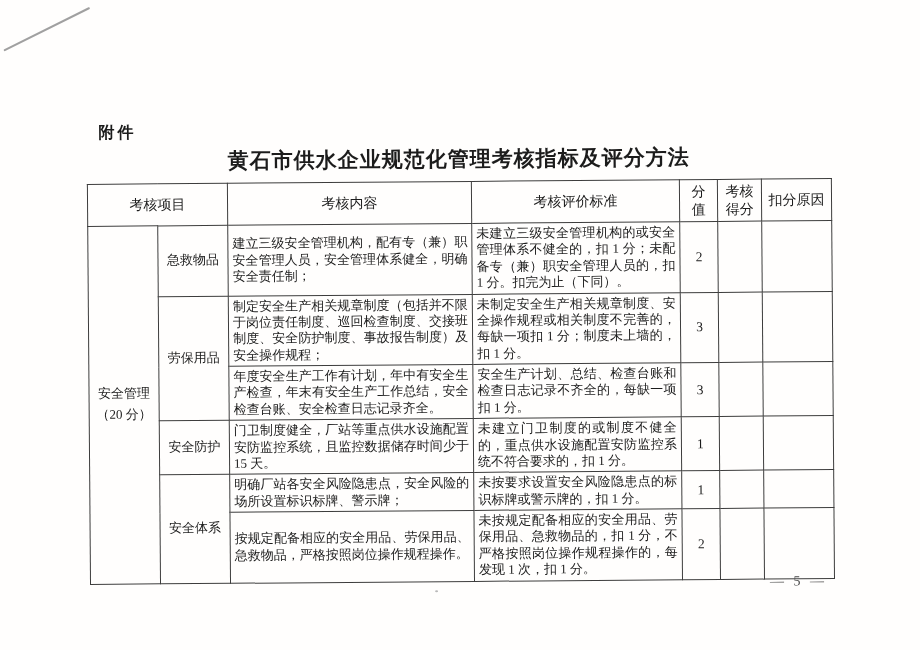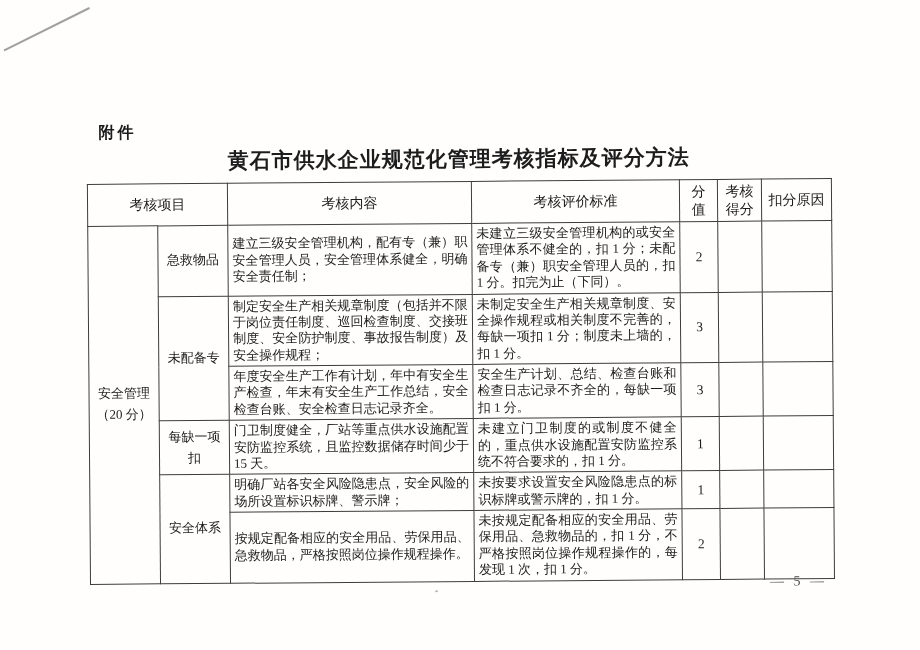--- a/index.html
+++ b/index.html
@@ -148,38 +148,38 @@
 （20 分）</td>
         <td class="label">急救物品</td>
         <td class="text">建立三级安全管理机构，配有专（兼）职安全管理人员，安全管理体系健全，明确安全责任制；</td>
         <td class="text">未建立三级安全管理机构的或安全管理体系不健全的，扣 1 分；未配备专（兼）职安全管理人员的，扣 1 分。扣完为止（下同）。</td>
         <td class="num">2</td>
         <td class="num"></td>
         <td class="num"></td>
       </tr>
 
       <tr class="r2">
-        <td class="label" rowspan="2">未配备专</td>
+        <td class="label" rowspan="2">劳保用品</td>
         <td class="text">制定安全生产相关规章制度（包括并不限于岗位责任制度、巡回检查制度、交接班制度、安全防护制度、事故报告制度）及安全操作规程；</td>
         <td class="text">未制定安全生产相关规章制度、安全操作规程或相关制度不完善的，每缺一项扣 1 分；制度未上墙的，扣 1 分。</td>
         <td class="num">3</td>
         <td class="num"></td>
         <td class="num"></td>
       </tr>
 
       <tr class="r3">
         <td class="text">年度安全生产工作有计划，年中有安全生产检查，年末有安全生产工作总结，安全检查台账、安全检查日志记录齐全。</td>
         <td class="text">安全生产计划、总结、检查台账和检查日志记录不齐全的，每缺一项扣 1 分。</td>
         <td class="num">3</td>
         <td class="num"></td>
         <td class="num"></td>
       </tr>
 
       <tr class="r4">
-        <td class="label">每缺一项扣</td>
+        <td class="label">安全防护</td>
         <td class="text">门卫制度健全，厂站等重点供水设施配置安防监控系统，且监控数据储存时间少于 15 天。</td>
         <td class="text">未建立门卫制度的或制度不健全的，重点供水设施配置安防监控系统不符合要求的，扣 1 分。</td>
         <td class="num">1</td>
         <td class="num"></td>
         <td class="num"></td>
       </tr>
 
       <tr class="r5">
         <td class="label" rowspan="2">安全体系</td>
         <td class="text">明确厂站各安全风险隐患点，安全风险的场所设置标识标牌、警示牌；</td>

